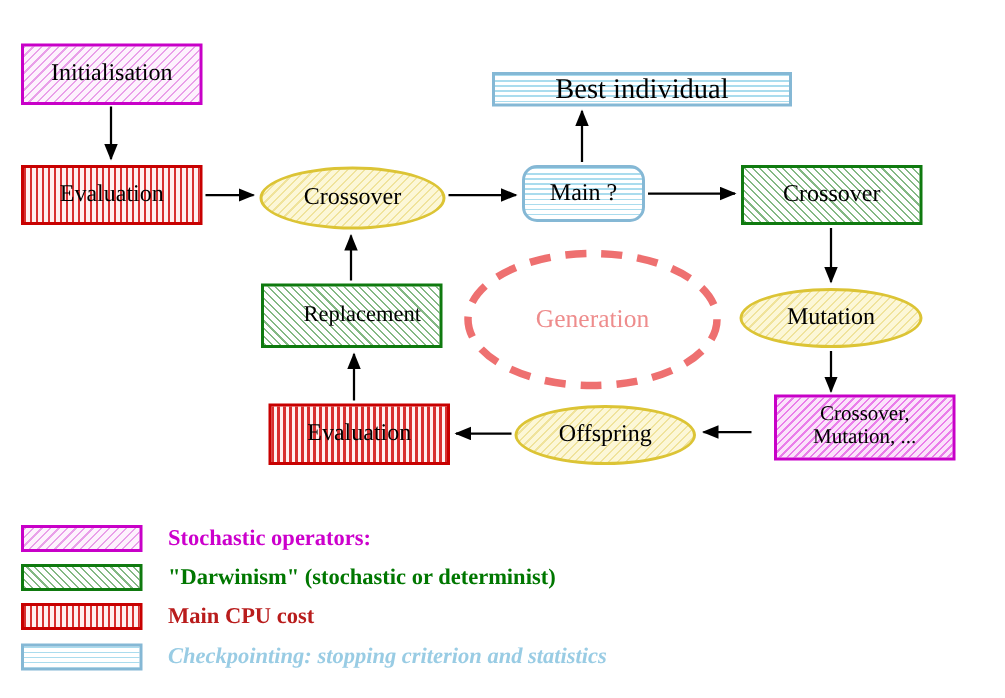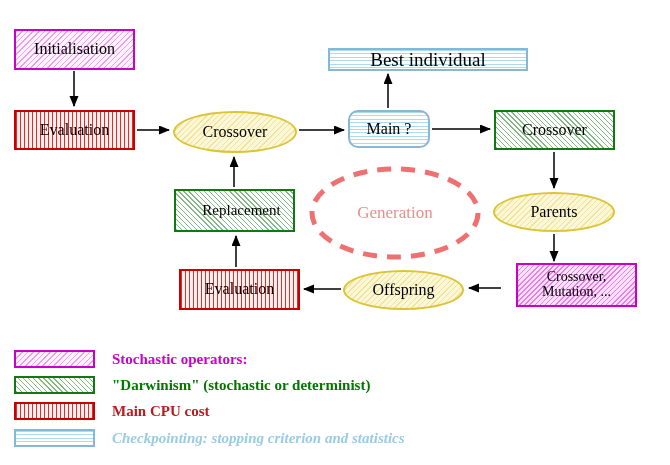--- a/index.html
+++ b/index.html
@@ -114,21 +114,21 @@
 
   <div class="node lines-cyan rounded big" style="left:348px;top:110px;width:82px;height:38px;">
     <span class="lbl">Main ?</span>
   </div>
 
   <div class="node hatch-green big" style="left:494px;top:110px;width:121px;height:40px;">
     <span class="lbl">Crossover</span>
   </div>
 
   <div class="node ellipse-yellow big" style="left:493px;top:192px;width:122px;height:40px;">
-    <span class="lbl">Parents</span>
+    <span class="lbl">Mutation</span>
   </div>
 
   <div class="node hatch-magenta-dense sml" style="left:504px;top:263px;width:121px;height:44px;margin-left:12px;">
     <span class="lbl">Crossover,
 Mutation, ...</span>
   </div>
 
   <div class="node hatch-green mid" style="left:174px;top:189px;width:121px;height:43px;">
     <span class="lbl">Replacement</span>
   </div>

